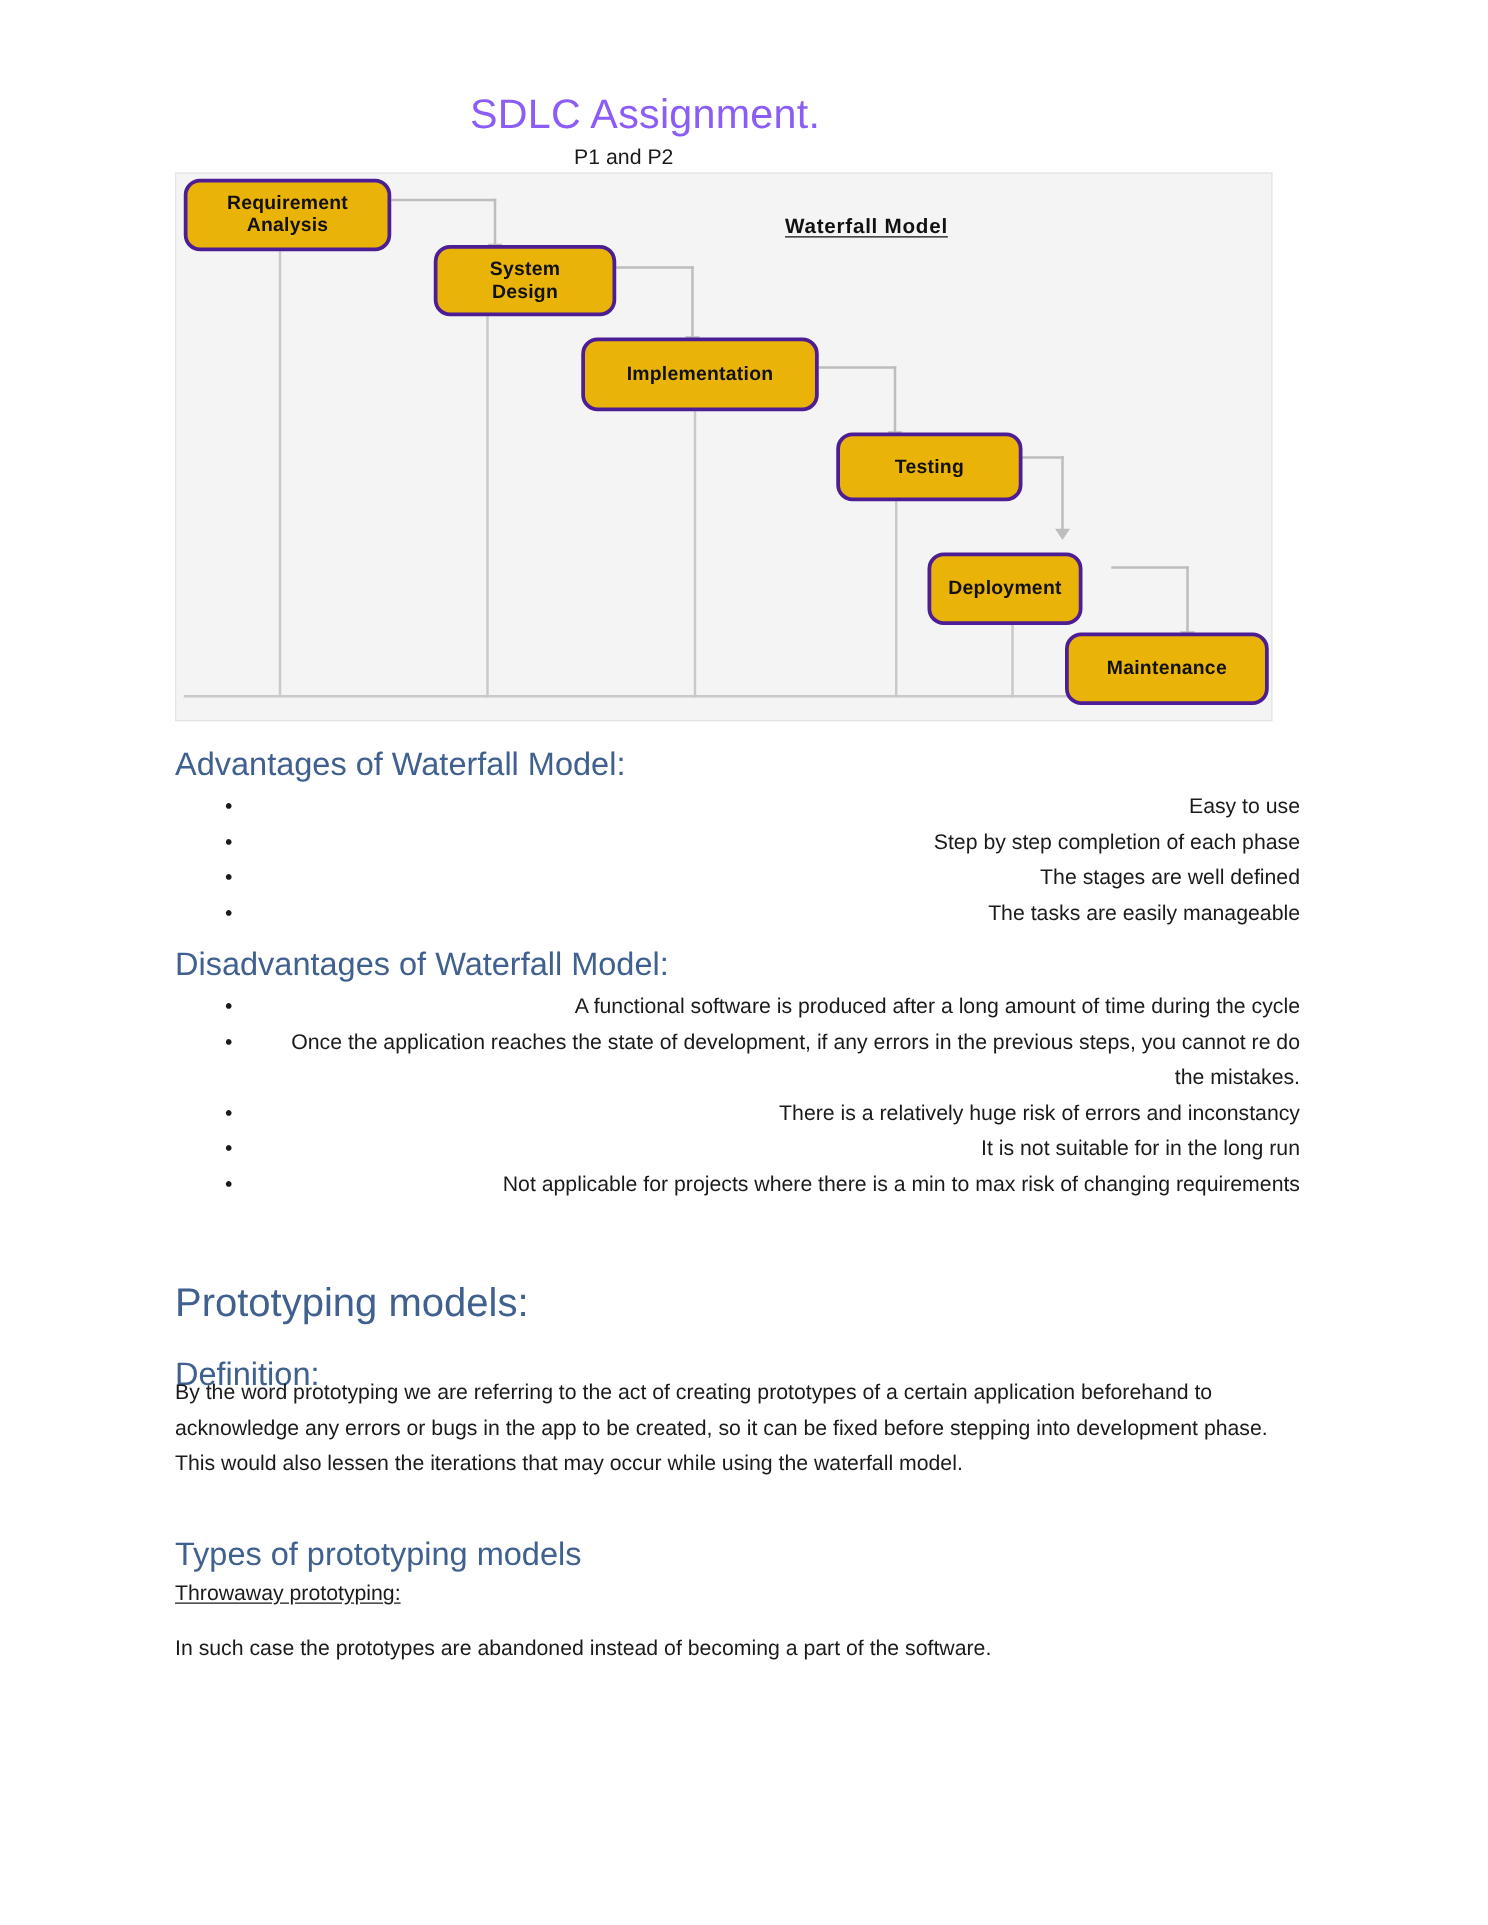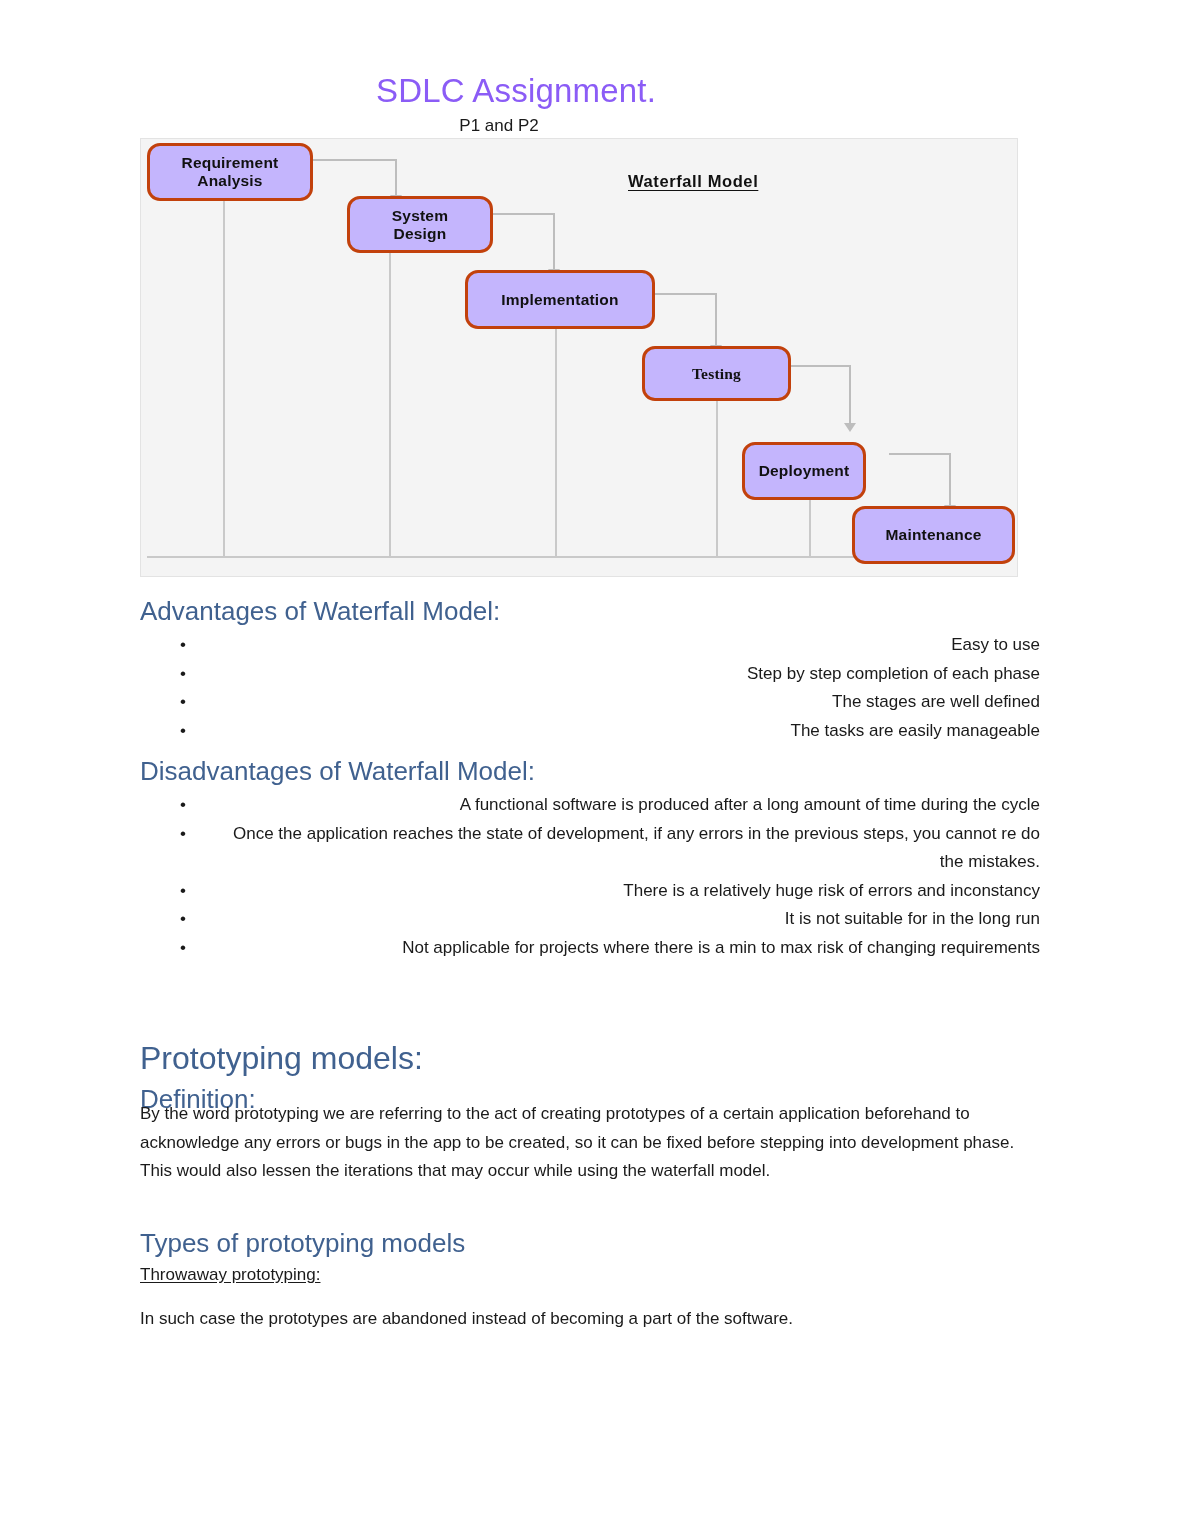--- a/index.html
+++ b/index.html
@@ -66,22 +66,22 @@
     color: #111111;
     letter-spacing: 0.6px;
     text-decoration: underline;
     text-underline-offset: 3px;
     white-space: nowrap;
   }
 
   .node {
     position: absolute;
     box-sizing: border-box;
-    background: #c4b5fd;
-    border: 3px solid #c2410c;
+    background: #eab308;
+    border: 3px solid #4c1d95;
     border-radius: 13px;
     display: flex;
     align-items: center;
     justify-content: center;
     text-align: center;
     font-size: 15.5px;
     font-weight: bold;
     color: #111111;
     line-height: 1.15;
     letter-spacing: 0.2px;
@@ -230,21 +230,21 @@
       <span>
         <span>System</span><br>
         <span>Design</span>
       </span>
     </div>
 
     <div class="node" style="left:324px; top:131px; width:190px; height:59px;">
       <span>Implementation</span>
     </div>
 
-    <div class="node" style="left:501px; top:207px; width:149px; height:55px;font-family:Liberation Serif, serif;">
+    <div class="node" style="left:528px; top:207px; width:149px; height:55px;">
       <span>Testing</span>
     </div>
 
     <div class="node" style="left:601px; top:303px; width:124px; height:58px;align-items:center;">
       <span>Deployment</span>
     </div>
 
     <div class="node" style="left:711px; top:367px; width:163px; height:58px;">
       <span>Maintenance</span>
     </div>
@@ -263,21 +263,21 @@
   <div class="h2" style="top:756px;">Disadvantages of Waterfall Model:</div>
 
   <ul class="bullets" style="top:791px;">
     <li>A functional software is produced after a long amount of time during the cycle</li>
     <li>Once the application reaches the state of development, if any errors in the previous steps, you cannot re do the mistakes.</li>
     <li>There is a relatively huge risk of errors and inconstancy</li>
     <li>It is not suitable for in the long run</li>
     <li>Not applicable for projects where there is a min to max risk of changing requirements</li>
   </ul>
 
-  <div class="h1" style="top:1024px;margin-top:16px;">Prototyping models:</div>
+  <div class="h1" style="top:1024px;">Prototyping models:</div>
 
   <div class="h2" style="top:1084px;">Definition:</div>
 
   <div class="para" style="top:1100px;">By the word prototyping we are referring to the act of creating prototypes of a certain application beforehand to acknowledge any errors or bugs in the app to be created, so it can be fixed before stepping into development phase. This would also lessen the iterations that may occur while using the waterfall model.</div>
 
   <div class="h2" style="top:1228px;">Types of prototyping models</div>
 
   <div class="underline-label" style="top:1265px;">Throwaway prototyping:</div>
 
   <div class="para" style="top:1305px;">In such case the prototypes are abandoned instead of becoming a part of the software.</div>

